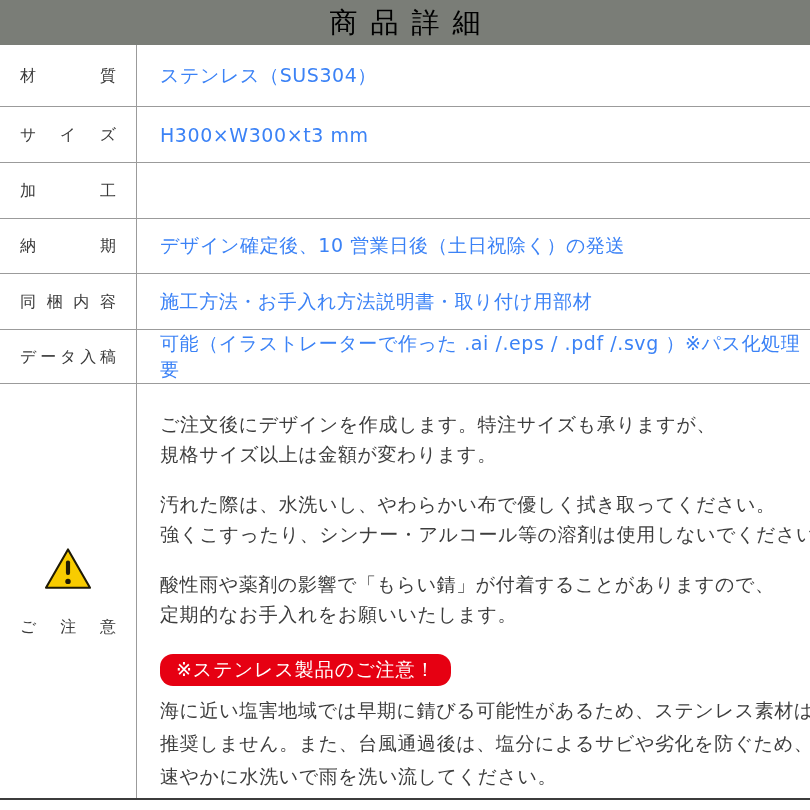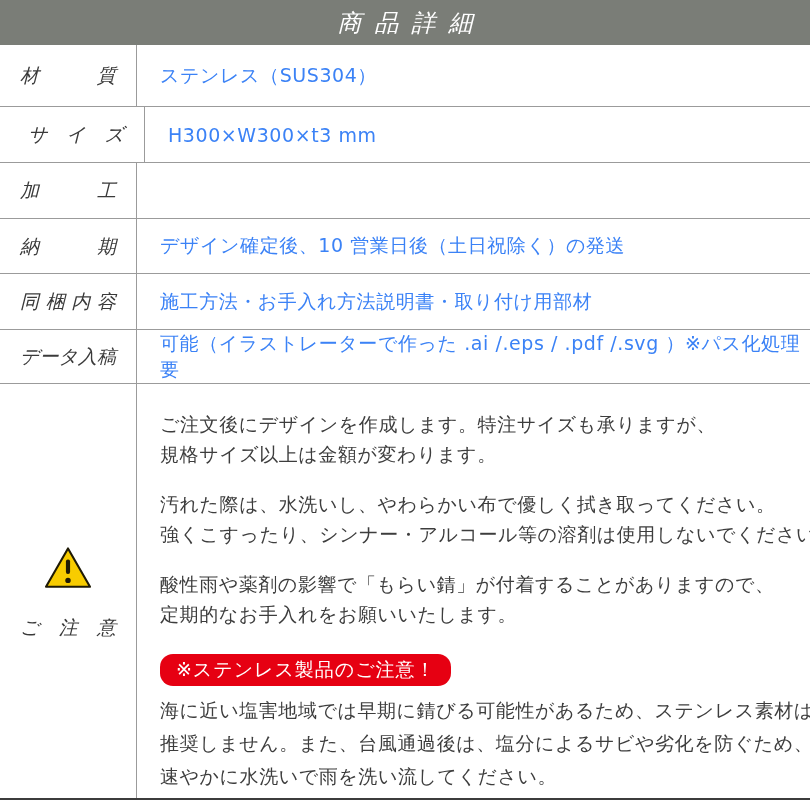--- a/index.html
+++ b/index.html
@@ -12,59 +12,57 @@
   }
   .page { width: 810px; height: 810px; background: #fff; }
 
   
   .header {
     height: 45px;
     background: #7a7d77;
     display: flex; align-items: center; justify-content: center;
   }
   .header h1 {
-    color: #ffffff;
-    font-size: 24px;
+    color: #000000;
+    font-size: 28px;
     font-weight: 500;
     letter-spacing: 13px;
     text-indent: 13px;
     line-height: 1;
-    font-style: italic;
   }
 
   
   .table { width: 810px; border-bottom: 2px solid #3c3c3c; }
   .row {
     display: flex;
     border-bottom: 1px solid #9b9b9b;
   }
   .row:last-child { border-bottom: none; }
   .row-1 { height: 62px; }
-  .row-2 { height: 56px; padding-left: 8px; }
+  .row-2 { height: 56px; }
   .row-3 { height: 56px; }
   .row-4 { height: 55px; }
   .row-5 { height: 56px; }
   .row-6 { height: 54px; }
   .row-caution { height: 414px; }
 
   .label-cell {
     flex: 0 0 137px;
     border-right: 1px solid #9b9b9b;
     display: flex; align-items: center; justify-content: center;
   }
   .label-text {
     display: inline-block;
     width: 96px;
-    font-size: 19px;
+    font-size: 16px;
     color: #3a3a3a;
     text-align: justify;
     text-align-last: justify;
     text-justify: inter-ideograph;
     line-height: 1;
-    font-style: italic;
   }
   .value-cell {
     flex: 1;
     display: flex; align-items: center;
     padding-left: 23px;
     font-size: 19px;
     letter-spacing: 0.03em;
     color: #3b82f6;
   }
 

